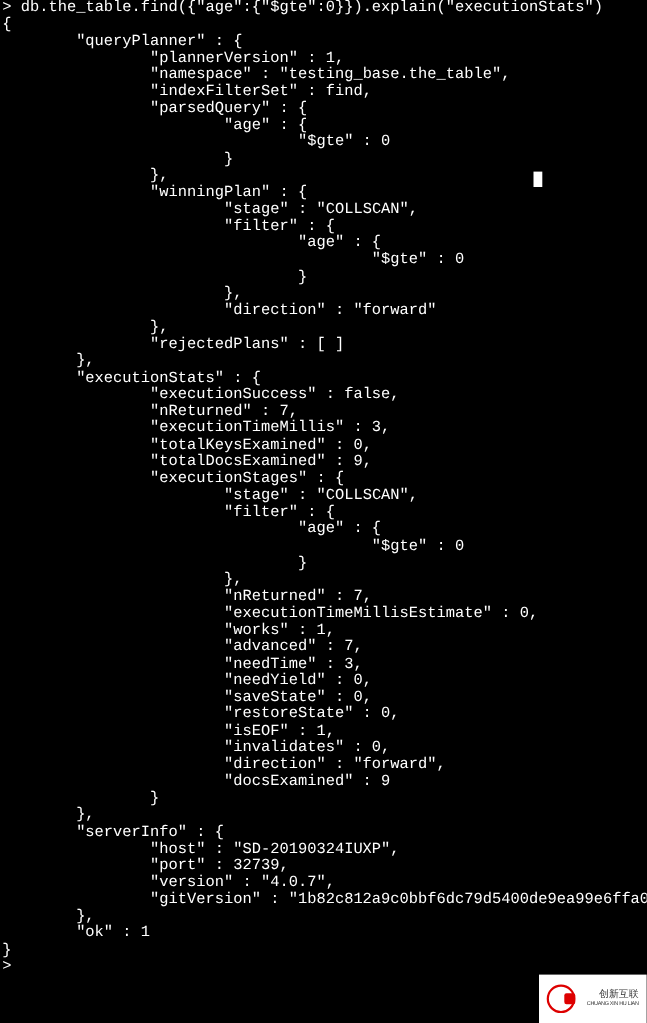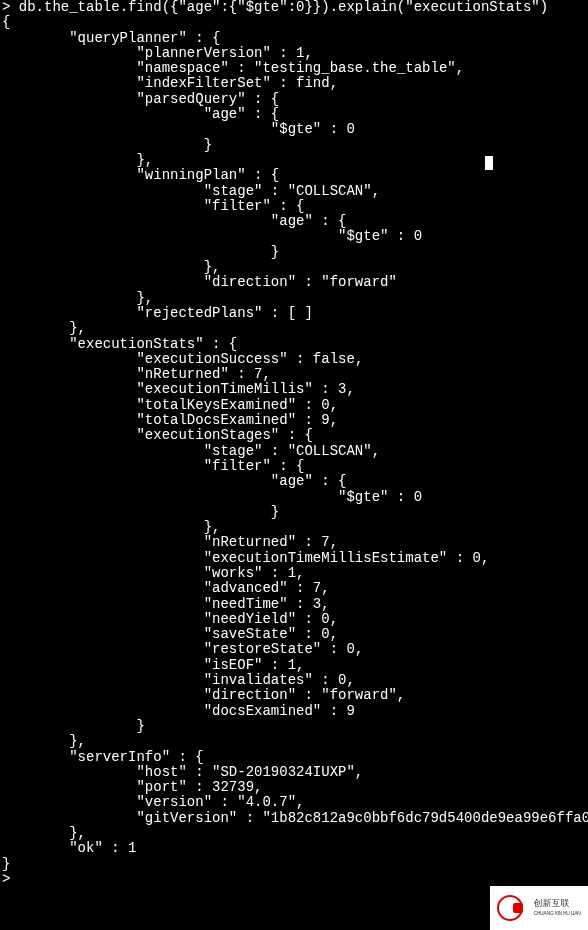--- a/index.html
+++ b/index.html
@@ -66,20 +66,21 @@
     top: 6px;
   }
   .watermark .logo-text {
     display: flex;
     flex-direction: column;
     font-family: sans-serif;
     font-size: 9px;
     line-height: 10px;
     color: #333;
     margin-left: 6px;
+    text-align: right;
   }
 </style>
 </head>
 <body>
 
 <pre class="terminal"><span class="prompt">&gt;</span> <span>db.the_table.find({"age":{"$gte":0}}).explain("executionStats")</span>
 {
         "queryPlanner" : {
                 "plannerVersion" : <span>1</span>,
                 "namespace" : "<span>testing_base.the_table</span>",

